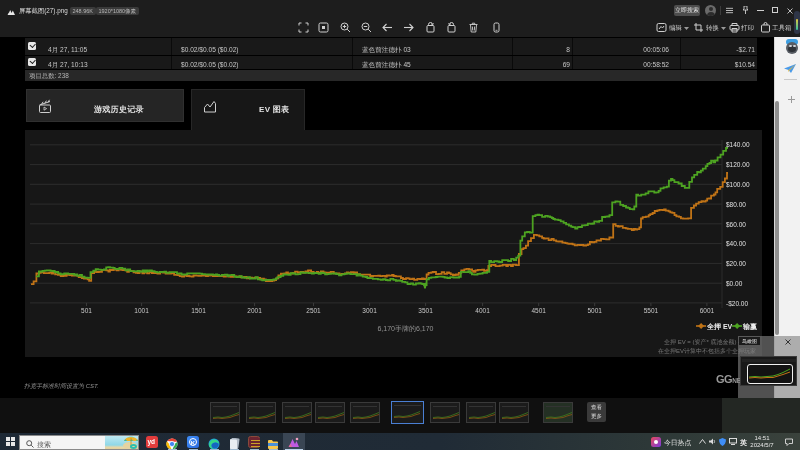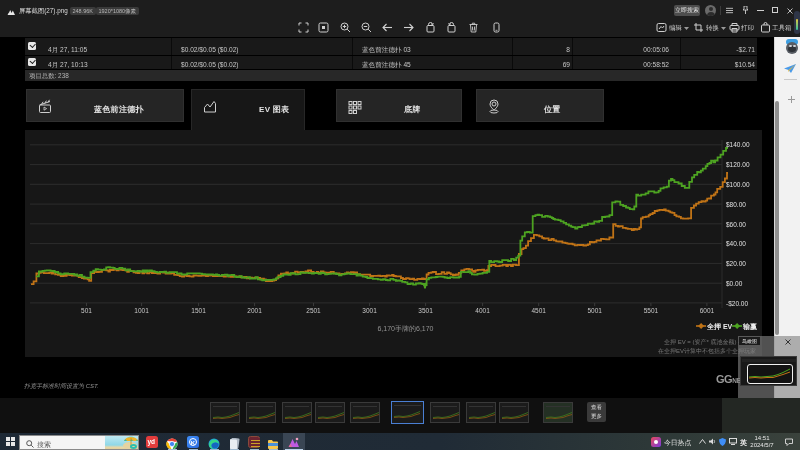--- a/index.html
+++ b/index.html
@@ -230,60 +230,31 @@
 <div class="tab" style="left:26px;width:158px;">
   <div class="tabico">
         <svg viewBox="0 0 14 15">
           <g stroke="#cfcfcf" stroke-width="1" fill="none">
             <rect x="1.5" y="6" width="11" height="7.5" rx="1"></rect>
             <path d="M1.5 6 L12 2.5 M3.5 5.4 l1.6-2.6 M6.8 4.3 l1.6-2.6 M10 3.2 l1.5-2.4"></path>
             <path d="M6 8 l2.6 1.6 L6 11.2 Z" stroke-width="0.8"></path>
           </g>
         </svg>
       </div>
-  <div class="tablbl">蓝色前注德扑</div>
+  <div class="tablbl">游戏历史记录</div>
 </div>
 <div class="tab active" style="left:191px;width:114px;">
   <div class="tabico">
         <svg viewBox="0 0 14 15">
           <g stroke="#cfcfcf" stroke-width="1" fill="none">
             <path d="M1.5 13 V8.5 l3-3.5 2.5 3 4-5.5 1.5 2 V13 Z"></path>
           </g>
         </svg>
       </div>
   <div class="tablbl">EV 图表</div>
-</div>
-<div class="tab" style="left:336px;width:126px;">
-  <div class="tabico" style="top:10px">
-        <svg viewBox="0 0 14 14">
-          <g fill="none" stroke="#cfcfcf" stroke-width="1">
-            <rect x="1" y="1" width="3" height="3"></rect>
-            <rect x="5.5" y="1" width="3" height="3"></rect>
-            <rect x="10" y="1" width="3" height="3"></rect>
-            <rect x="1" y="5.5" width="3" height="3"></rect>
-            <rect x="5.5" y="5.5" width="3" height="3"></rect>
-            <rect x="10" y="5.5" width="3" height="3"></rect>
-            <rect x="1" y="10" width="3" height="3"></rect>
-            <rect x="5.5" y="10" width="3" height="3"></rect>
-          </g>
-        </svg>
-      </div>
-  <div class="tablbl">底牌</div>
-</div>
-<div class="tab" style="left:476px;width:128px;">
-  <div class="tabico" style="left:10px">
-        <svg viewBox="0 0 14 15">
-          <g fill="none" stroke="#cfcfcf" stroke-width="1">
-            <circle cx="7" cy="5" r="2"></circle>
-            <path d="M7 1 A4 4 0 0 1 11 5 C11 8 7 11 7 11 C7 11 3 8 3 5 A4 4 0 0 1 7 1 Z"></path>
-            <ellipse cx="7" cy="12.5" rx="4" ry="1.5"></ellipse>
-          </g>
-        </svg>
-      </div>
-  <div class="tablbl">位置</div>
 </div>
 
 <div id="panel"></div>
 <svg class="abs" style="left:25px;top:130px" width="737" height="227" viewBox="0 0 737 227">
 
   <g stroke="#2d2d2d" stroke-width="1">
     <line x1="5" y1="14.8" x2="697" y2="14.8"></line>
     <line x1="5" y1="34.6" x2="697" y2="34.6"></line>
     <line x1="5" y1="54.3" x2="697" y2="54.3"></line>
     <line x1="5" y1="74.1" x2="697" y2="74.1"></line>

